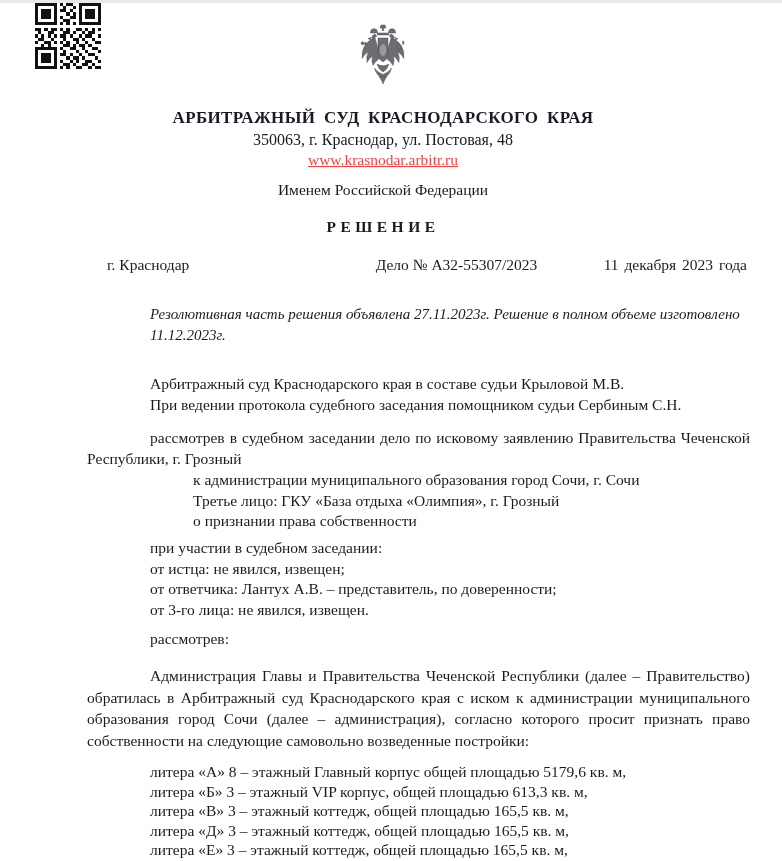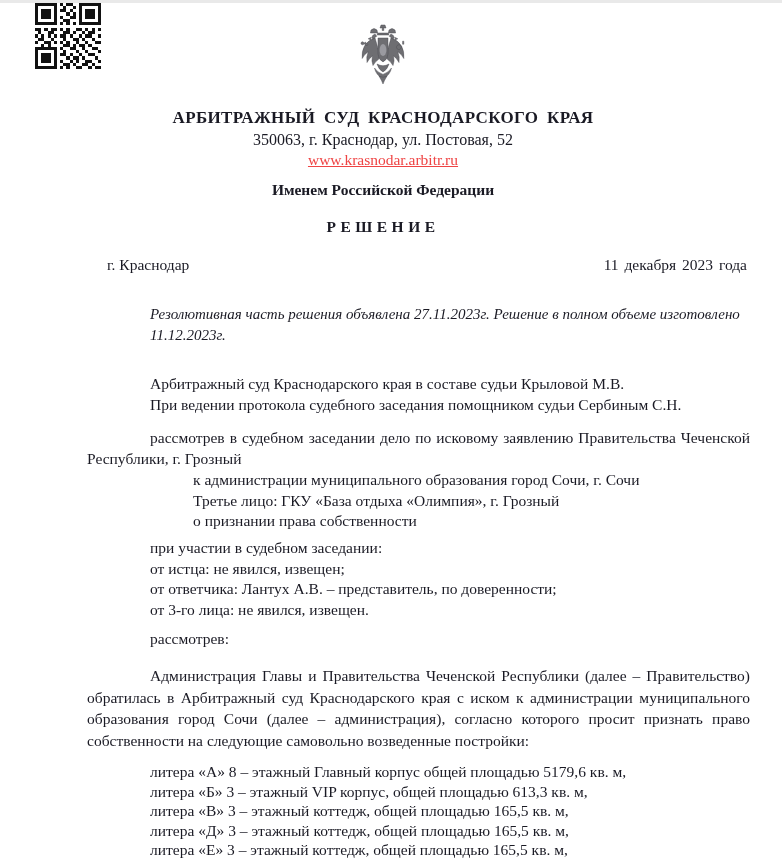--- a/index.html
+++ b/index.html
@@ -78,21 +78,21 @@
     margin-top: 0px;
     display: inline-block;
   }
 
   .in-name {
     position: absolute;
     left: 0; right: 0;
     top: 181px;
     text-align: center;
     font-size: 15.5px;
-    font-weight: bold;
+    font-weight: normal;
   }
   .reshenie {
     position: absolute;
     left: 0; right: 0;
     top: 218px;
     text-align: center;
     font-size: 15.5px;
     font-weight: bold;
     letter-spacing: 4.5px;
   }
@@ -316,32 +316,33 @@
         <path d="M24 52 q4 2.6 8 0 q-3 5 -4 8 q-1 -3 -4 -8 z"></path>
       </g>
       <g fill="#9a9aa0">
         <ellipse cx="28" cy="26" rx="3.4" ry="6"></ellipse>
       </g>
     </svg>
   </div>
 
   <div class="hdr">
     <div class="court-title">АРБИТРАЖНЫЙ  СУД  КРАСНОДАРСКОГО КРАЯ</div>
-    <div class="court-address">350063, г. Краснодар, ул. Постовая, 52</div>
+    <div class="court-address">350063, г. Краснодар, ул. Постовая, 48</div>
     <div>
       <a class="court-url" href="#">www.krasnodar.arbitr.ru</a>
     </div>
   </div>
 
   <div class="in-name">Именем Российской Федерации</div>
 
   <div class="reshenie">РЕШЕНИЕ</div>
 
   <div class="case-line">
     <span class="city">г. Краснодар</span>
+    <span class="case-no">Дело № А32-55307/2023</span>
     <span class="case-date">11  декабря  2023 года</span>
   </div>
 
   <div class="notes">Резолютивная часть решения объявлена 27.11.2023г.
 Решение в полном объеме изготовлено 11.12.2023г.</div>
 
   <div class="blk blk-judge">Арбитражный суд Краснодарского края в составе судьи Крыловой М.В.
 При ведении протокола судебного заседания  помощником судьи Сербиным С.Н.</div>
 
   <div class="para para-parties">рассмотрев в судебном заседании дело по исковому заявлению   Правительства Чеченской Республики, г. Грозный</div>

